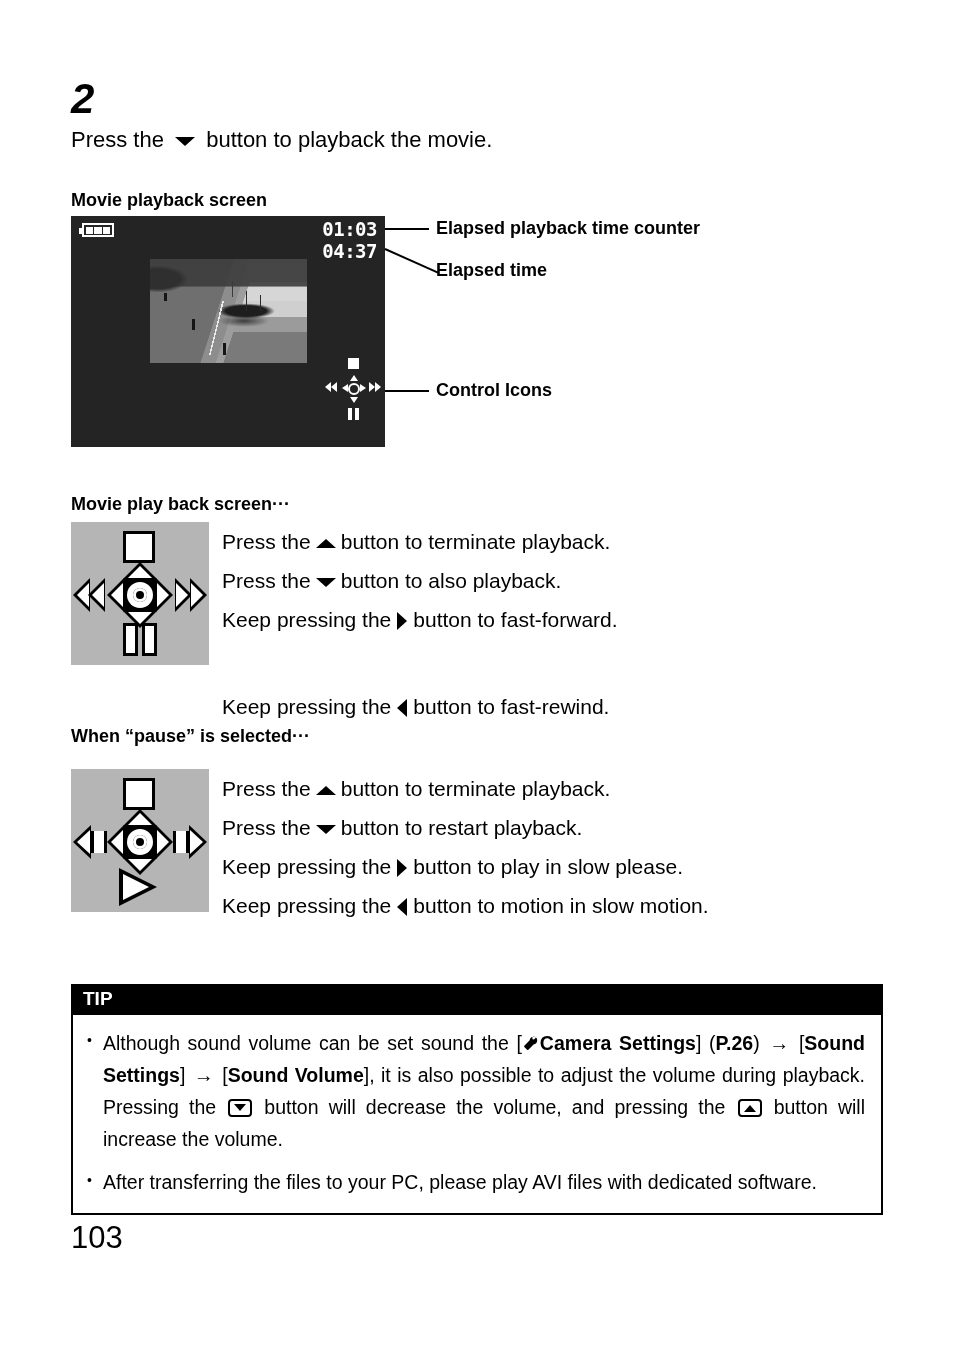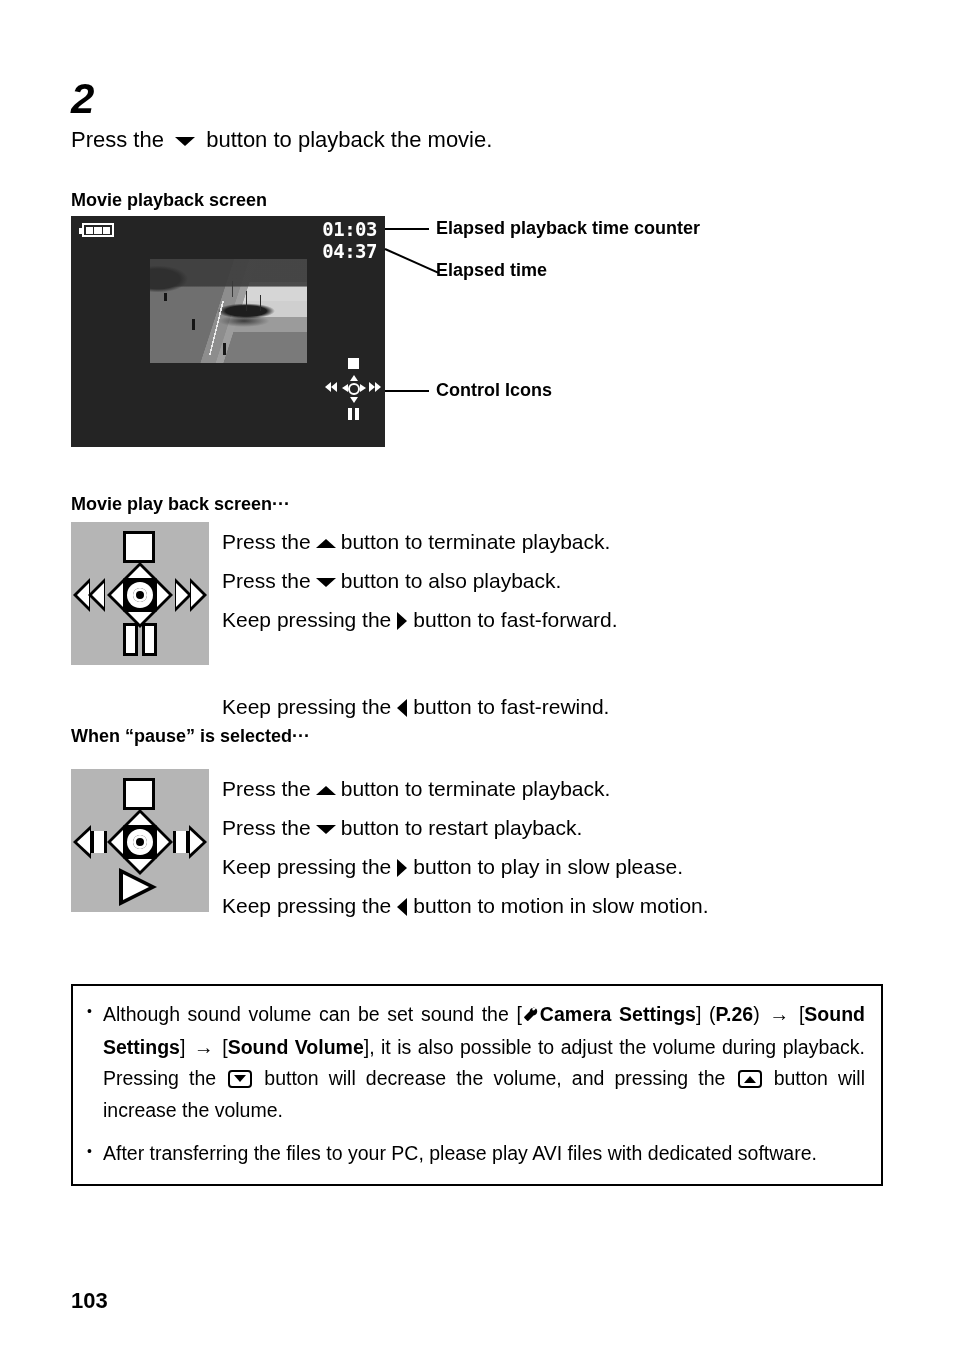--- a/index.html
+++ b/index.html
@@ -573,23 +573,23 @@
     top: 4px;
     border-left: 6px solid transparent;
     border-right: 6px solid transparent;
     border-bottom: 7px solid #000000;
   }
 
   
   .pagenum {
     position: absolute;
     left: 71px;
-    top: 1288px;
-    font-size: 22px;
-    font-weight: bold;
+    top: 1220px;
+    font-size: 31px;
+    font-weight: normal;
   }
 </style>
 </head>
 <body>
 
 <div class="step-num">2</div>
 <div class="step-line">
   <span>Press the</span>
   <span class="glyph g-dn"></span>
   <span>button to playback the movie.</span>
@@ -726,20 +726,21 @@
   <span>Press the</span><span class="glyph g-dn"></span><span>button to restart playback.</span>
 </div>
 <div class="instr" style="left:222px; top:856px;">
   <span>Keep pressing the</span><span class="glyph g-rt"></span><span>button to play in slow please.</span>
 </div>
 <div class="instr" style="left:222px; top:895px;">
   <span>Keep pressing the</span><span class="glyph g-lf"></span><span>button to motion in slow motion.</span>
 </div>
 
 <div class="tipbox">
+  <div class="tip-head">TIP</div>
   <div class="tip-body">
 
     <div class="tip-item">
       <div class="tip-bullet">•</div>
       <div class="tip-text"><span>Although sound volume can be set sound the [</span><span class="wrench"><svg viewBox="0 0 24 24" width="17" height="17">
               <path d="M20.5 4.2c-1.9-1.9-4.8-2.2-7-.9-1.5.9-2.4 2.4-2.6 4L3.3 15c-.5.5-.5 1.3 0 1.8l3.9 3.9c.5.5 1.3.5 1.8 0l7.7-7.6c1.6-.2 3.1-1.1 4-2.6 1.3-2.2 1-5.1-.9-7l-2.9 2.9-2-.5-.5-2 2.1-2.1z" fill="#000"></path>
             </svg></span><span class="b">Camera Settings</span><span>] (</span><span class="b">P.26</span><span>)</span> <span class="arrow-g">→</span> <span>[</span><span class="b">Sound Settings</span><span>]</span> <span class="arrow-g">→</span> <span>[</span><span class="b">Sound Volume</span><span>], it is also possible to adjust the volume during playback. Pressing the</span> <span class="keyicon down"></span> <span>button will decrease the volume, and pressing the</span> <span class="keyicon up"></span> <span>button will increase the volume.</span></div>
     </div>
 
     <div class="tip-item">

